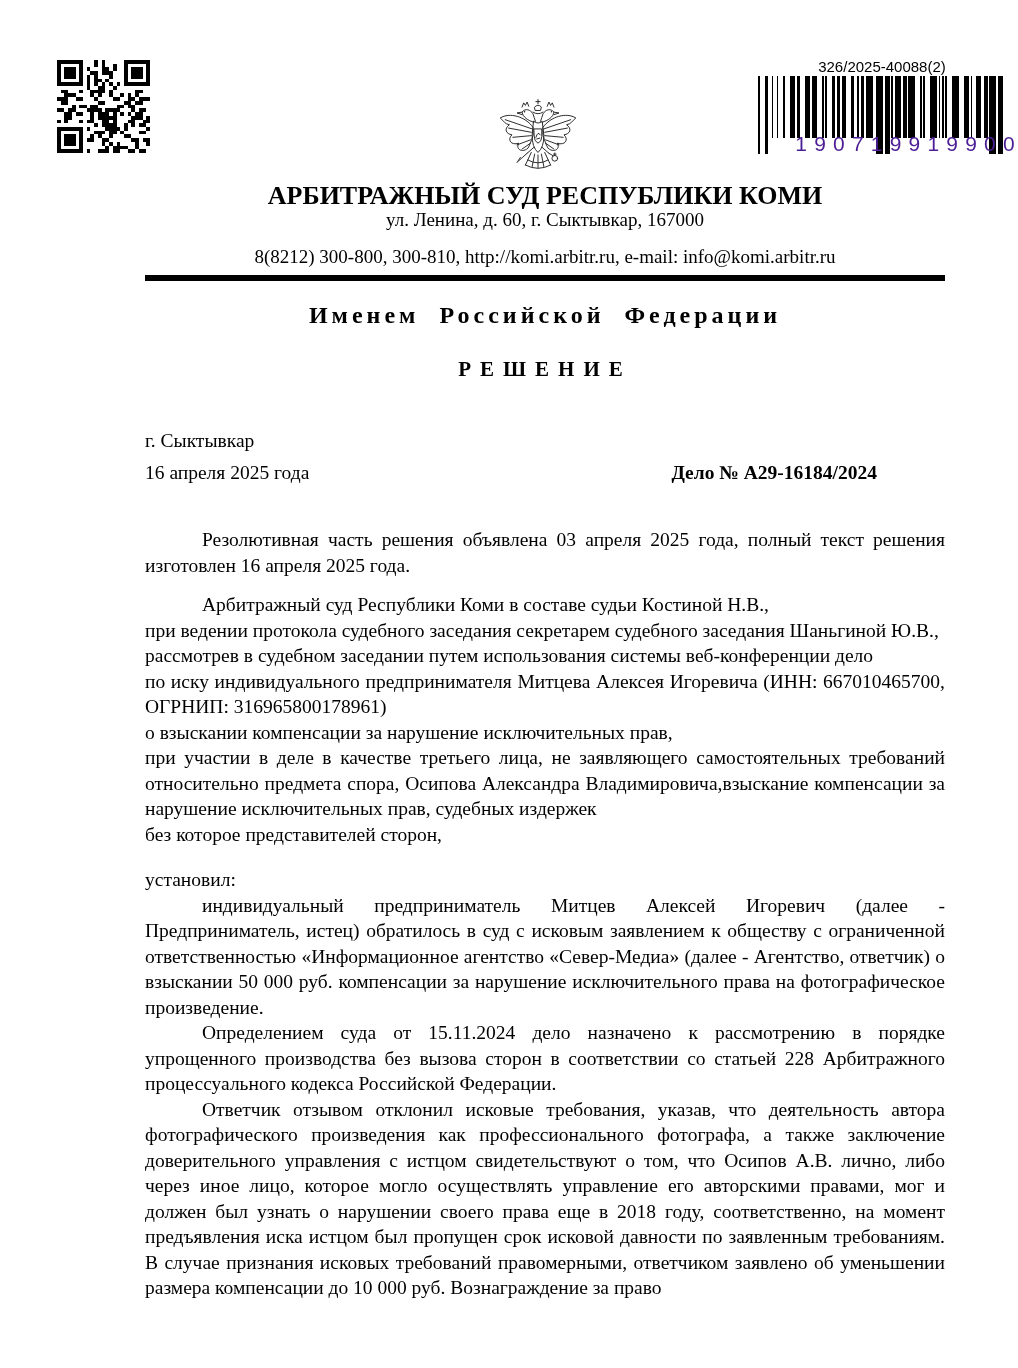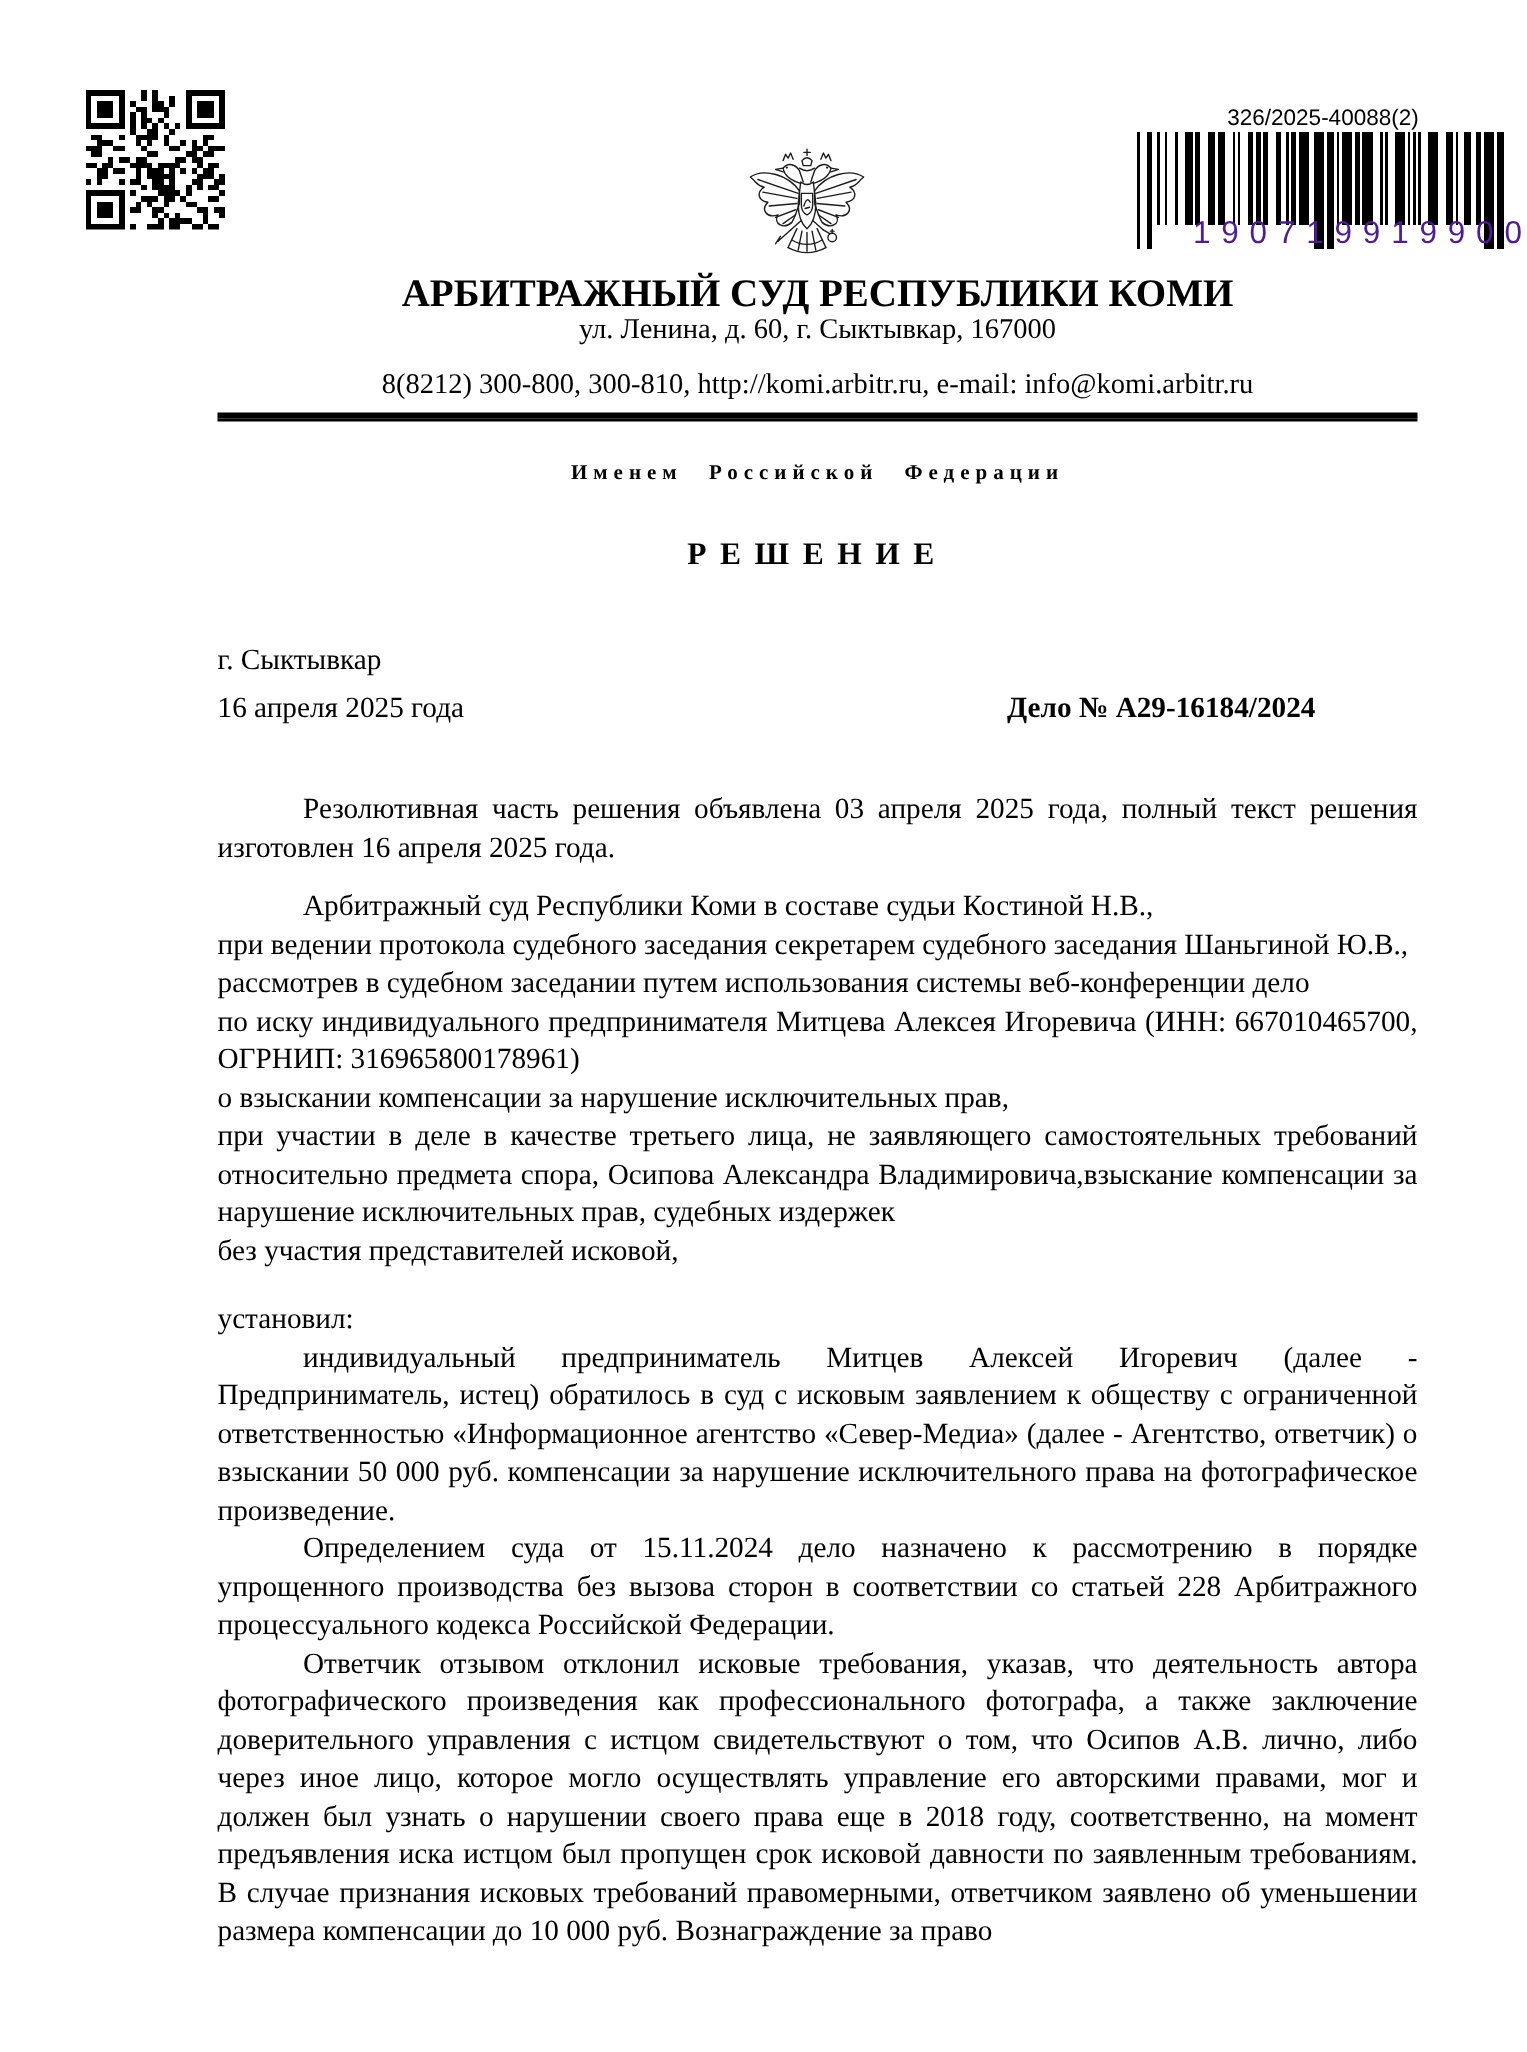--- a/index.html
+++ b/index.html
@@ -6,36 +6,36 @@
   html,body{background:#ffffff}
   .page{
     position:relative;width:1018px;height:1368px;background:#fff;
     color:#000;font-family:"Liberation Serif",serif;overflow:hidden;
   }
   
   .qr{position:absolute;left:57px;top:60px;width:93px;height:93px}
   .qr svg{display:block;width:93px;height:93px}
   .emblem{position:absolute;left:496px;top:98px;width:84px;height:82px}
   .emblem svg{display:block;width:84px;height:82px}
-  .barcode-block{position:absolute;top:70px;right:10px;width:252px;text-align:center}
+  .barcode-block{position:absolute;top:58px;right:10px;width:252px;text-align:center}
   .bc-label{font-family:"Liberation Sans",sans-serif;font-size:15px;line-height:17px;color:#000}
   .bc-svg{display:block;margin-top:1px;width:252px;height:80px}
   .bc-wrap{position:relative}
   .bc-digits{
     position:absolute;left:2px;top:56px;width:248px;text-align:center;
     font-family:"Liberation Sans",sans-serif;font-size:21px;letter-spacing:7.2px;color:#4c1d95;margin-left:36px;
   }
   
   .content{position:absolute;left:145px;top:184px;width:800px;font-size:19.5px;line-height:25.5px}
   .center{text-align:center}
   .court-name{font-weight:bold;font-size:26px;line-height:23px}
   .addr{font-size:19px;line-height:19px;margin-top:3px}
   .contacts{font-size:19px;line-height:19px;margin-top:18px}
   .rule{margin-top:9px;height:3px;border-top:4.5px solid #000;border-bottom:2px solid #000}
-  .in-name{margin-top:22px;font-weight:bold;font-size:14px;letter-spacing:4px;word-spacing:10px}
+  .in-name{margin-top:22px;font-weight:bold;font-size:24px;letter-spacing:4px;word-spacing:10px}
   .decision{margin-top:28px;font-weight:bold;font-size:21px;letter-spacing:9px}
   .city{margin-top:46px}
   .daterow{margin-top:6px;display:flex;justify-content:space-between}
   .case-no{font-weight:bold;margin-right:68px}
   .t{text-align:justify}
   .ind{text-indent:57px}
   .mt-a{margin-top:42px}
   .mt-b{margin-top:14px}
   .mt-c{margin-top:20px}
 </style>
@@ -353,21 +353,21 @@
     </div>
 
     <div class="t ind mt-a">Резолютивная часть решения объявлена 03 апреля 2025 года, полный текст решения изготовлен 16 апреля 2025 года.</div>
 
     <div class="t ind mt-b">Арбитражный суд Республики Коми в составе судьи Костиной Н.В.,</div>
     <div class="t">при ведении протокола судебного заседания секретарем судебного заседания Шаньгиной Ю.В.,</div>
     <div class="t">рассмотрев в судебном заседании путем использования системы веб-конференции дело</div>
     <div class="t">по иску индивидуального предпринимателя Митцева Алексея Игоревича (ИНН: 667010465700, ОГРНИП: 316965800178961)</div>
     <div class="t">о взыскании компенсации за нарушение исключительных прав,</div>
     <div class="t">при участии в деле в качестве третьего лица, не заявляющего самостоятельных требований относительно предмета спора, Осипова Александра Владимировича,взыскание компенсации за нарушение исключительных прав, судебных издержек</div>
-    <div class="t">без участия представителей исковой,</div>
+    <div class="t">без которое представителей сторон,</div>
 
     <div class="mt-c">установил:</div>
     <div class="t ind">индивидуальный предприниматель Митцев Алексей Игоревич (далее - Предприниматель, истец) обратилось в суд с исковым заявлением к обществу с ограниченной ответственностью «Информационное агентство «Север-Медиа» (далее - Агентство, ответчик) о взыскании 50 000 руб. компенсации за нарушение исключительного права на фотографическое произведение.</div>
     <div class="t ind">Определением суда от 15.11.2024 дело назначено к рассмотрению в порядке упрощенного производства без вызова сторон в соответствии со статьей 228 Арбитражного процессуального кодекса Российской Федерации.</div>
     <div class="t ind">Ответчик отзывом отклонил исковые требования, указав, что деятельность автора фотографического произведения как профессионального фотографа, а также заключение доверительного управления с истцом свидетельствуют о том, что Осипов А.В. лично, либо через иное лицо, которое могло осуществлять управление его авторскими правами, мог и должен был узнать о нарушении своего права еще в 2018 году, соответственно, на момент предъявления иска истцом был пропущен срок исковой давности по заявленным требованиям. В случае признания исковых требований правомерными, ответчиком заявлено об уменьшении размера компенсации до 10 000 руб. Вознаграждение за право</div>
   </div>
 
 </div>
 
 </body></html>

